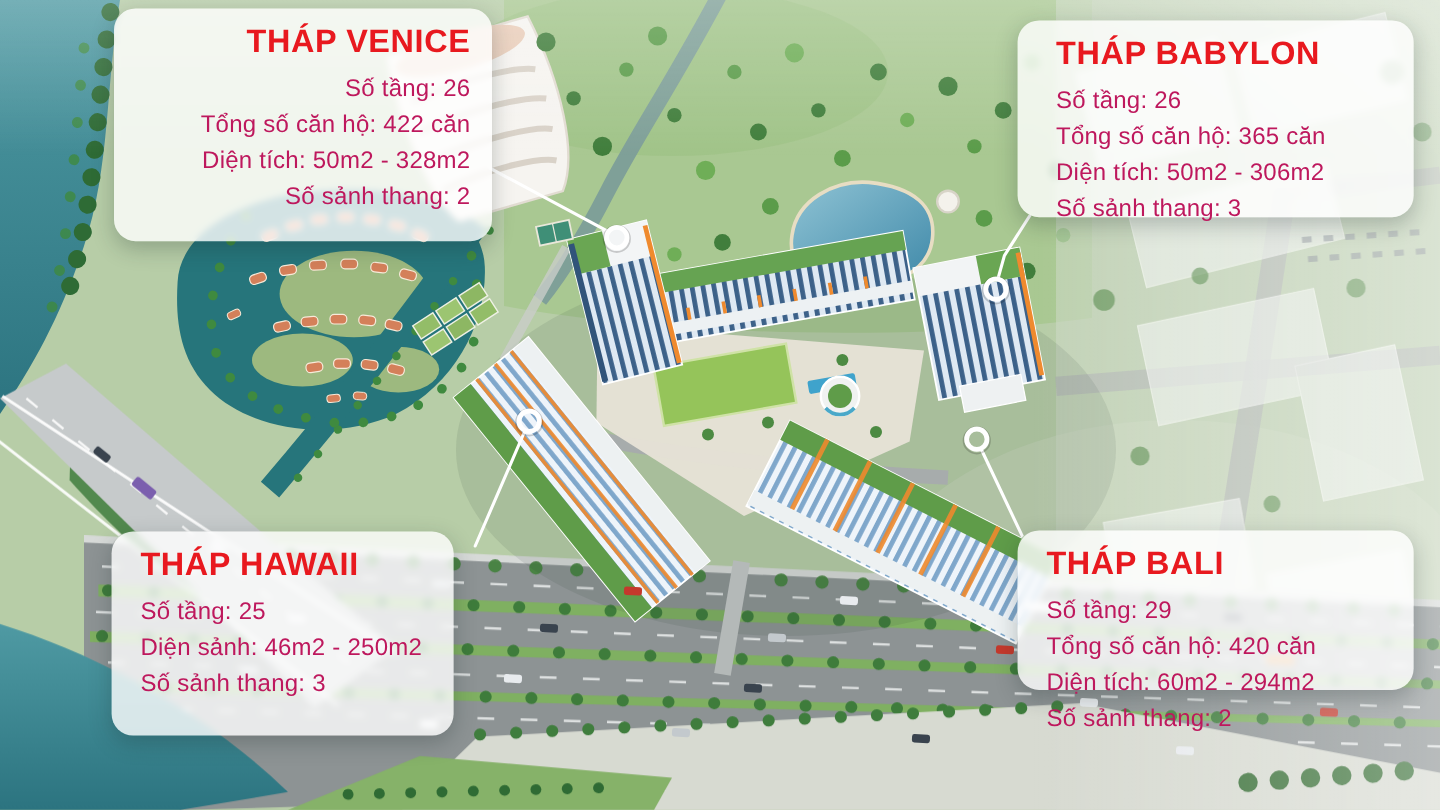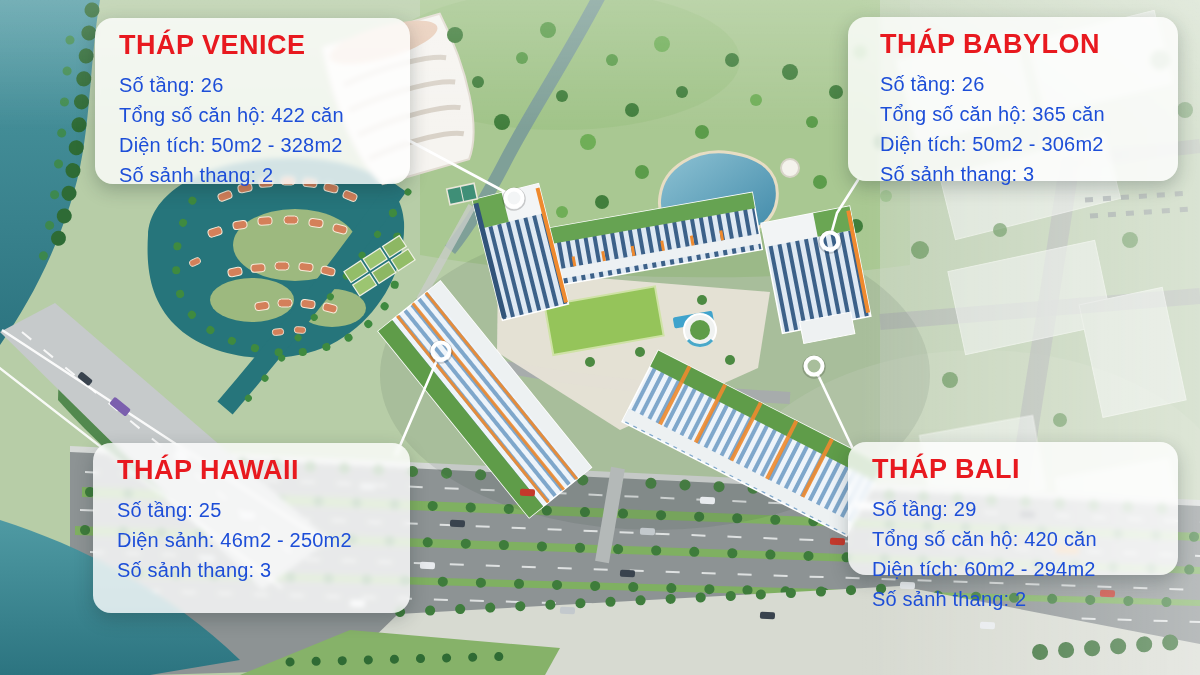--- a/index.html
+++ b/index.html
@@ -6,24 +6,24 @@
   .stage{position:relative;width:1200px;height:675px;overflow:hidden;
          font-family:"Liberation Sans",sans-serif;background:#b7cda7;}
   .bg,.ov{position:absolute;left:0;top:0;width:1200px;height:675px;}
   .ov{pointer-events:none;}
   .callout{position:absolute;background:rgba(255,255,255,0.80);
            border-radius:18px;box-shadow:0 6px 18px rgba(25,40,40,.25);
            padding:8px 18px 0 24px;box-sizing:border-box;
            -webkit-backdrop-filter:blur(2.5px);backdrop-filter:blur(2.5px);}
   .co-title{font-size:27px;font-weight:bold;color:#e8191f;
             letter-spacing:.5px;margin:4px 0 9px 0;}
-  .co-line{font-size:20px;color:#1d4ed8;line-height:30px;margin:0;letter-spacing:.2px;}
-  #co-venice {left:95px; top:18px; width:315px;height:166px;}
+  .co-line{font-size:20px;color:#be185d;line-height:30px;margin:0;letter-spacing:.2px;}
+  #co-venice {left:95px; top:7px; width:315px;height:194px;text-align:right;}
   #co-babylon{left:848px;top:17px; width:330px;height:164px;padding-left:32px;}
-  #co-hawaii {left:93px; top:443px;width:317px;height:170px;}
+  #co-hawaii {left:93px; top:443px;width:285px;height:170px;}
   #co-bali   {left:848px;top:442px;width:330px;height:133px;}
 </style>
 </head>
 <body>
 
 <div class="stage">
 
   <svg class="bg" viewBox="0 0 1200 675" aria-hidden="true">
     <defs>
       <linearGradient id="gw" x1="0" y1="0" x2="0" y2="1">

